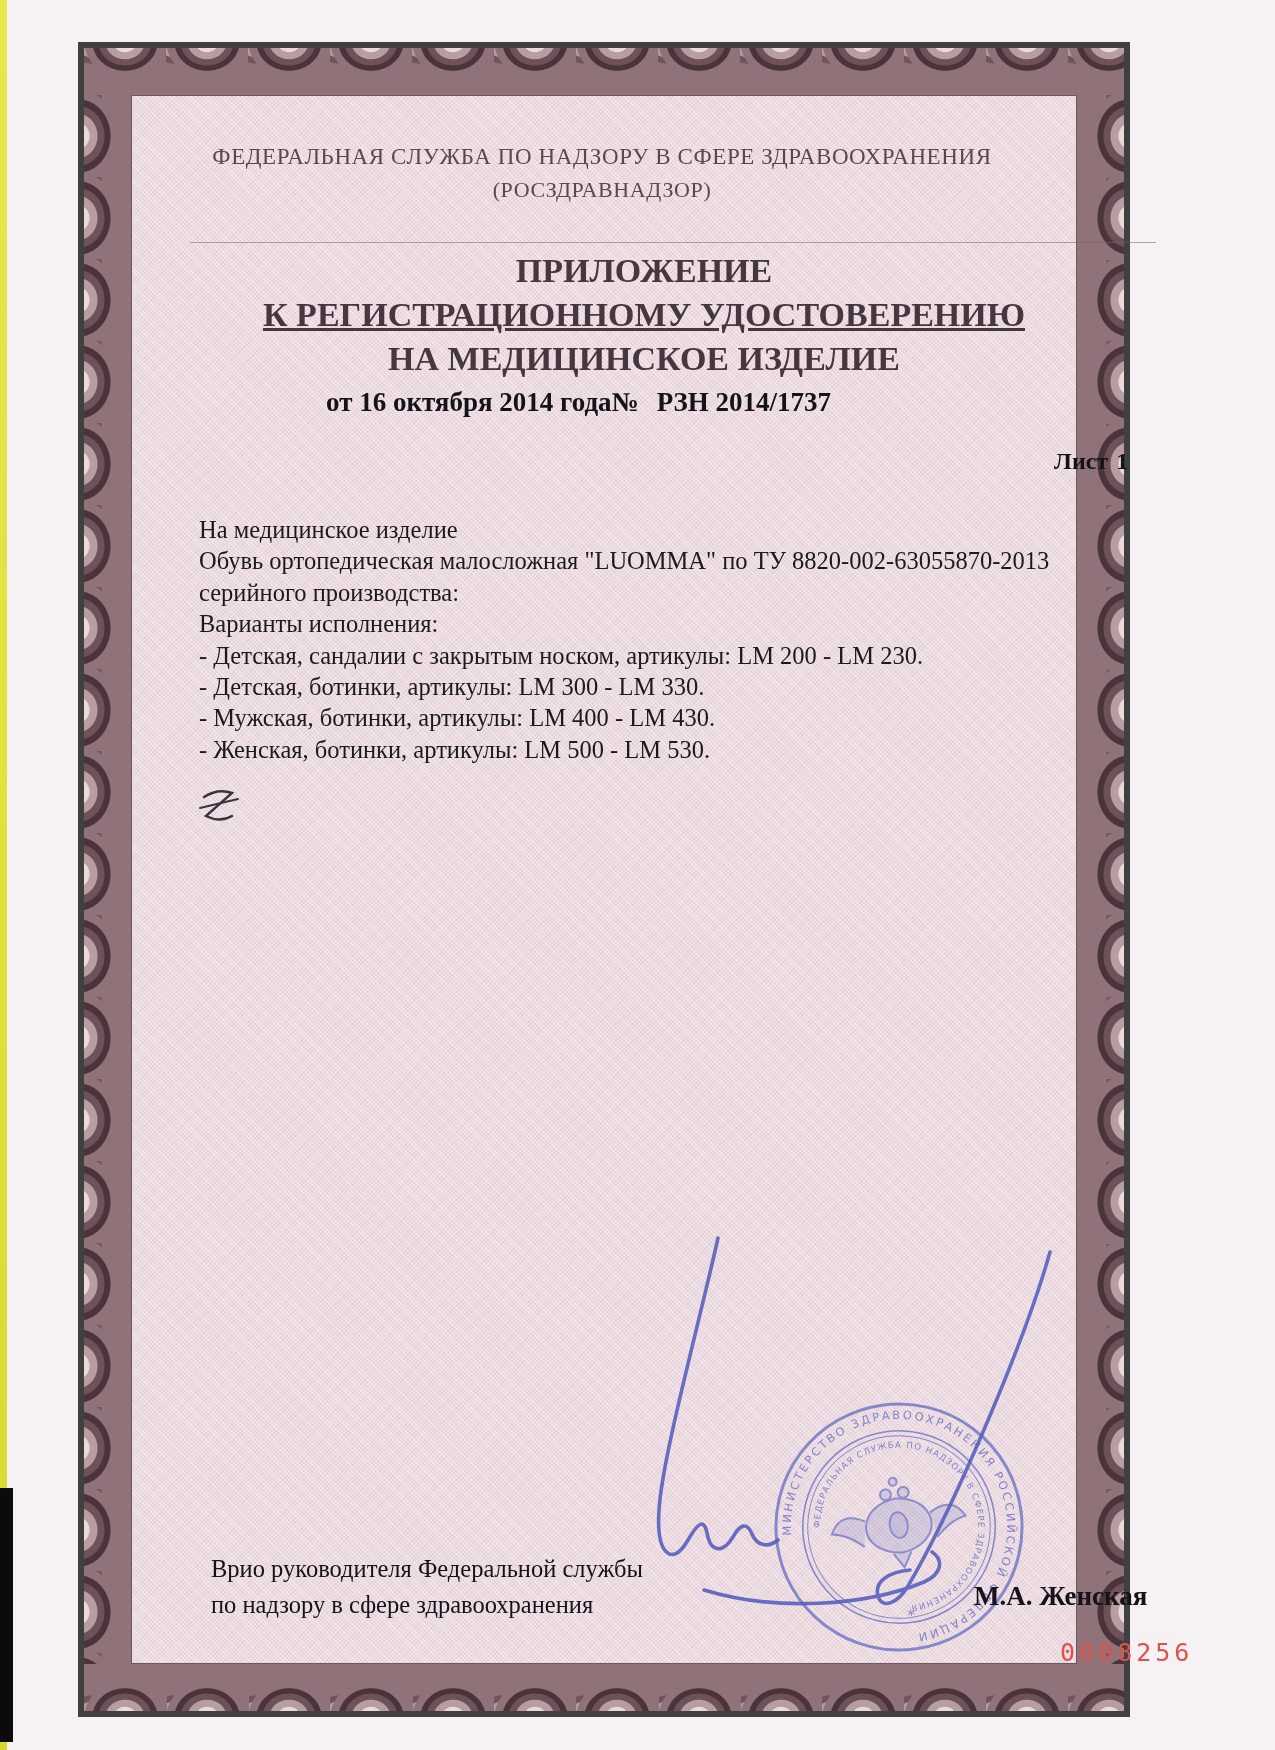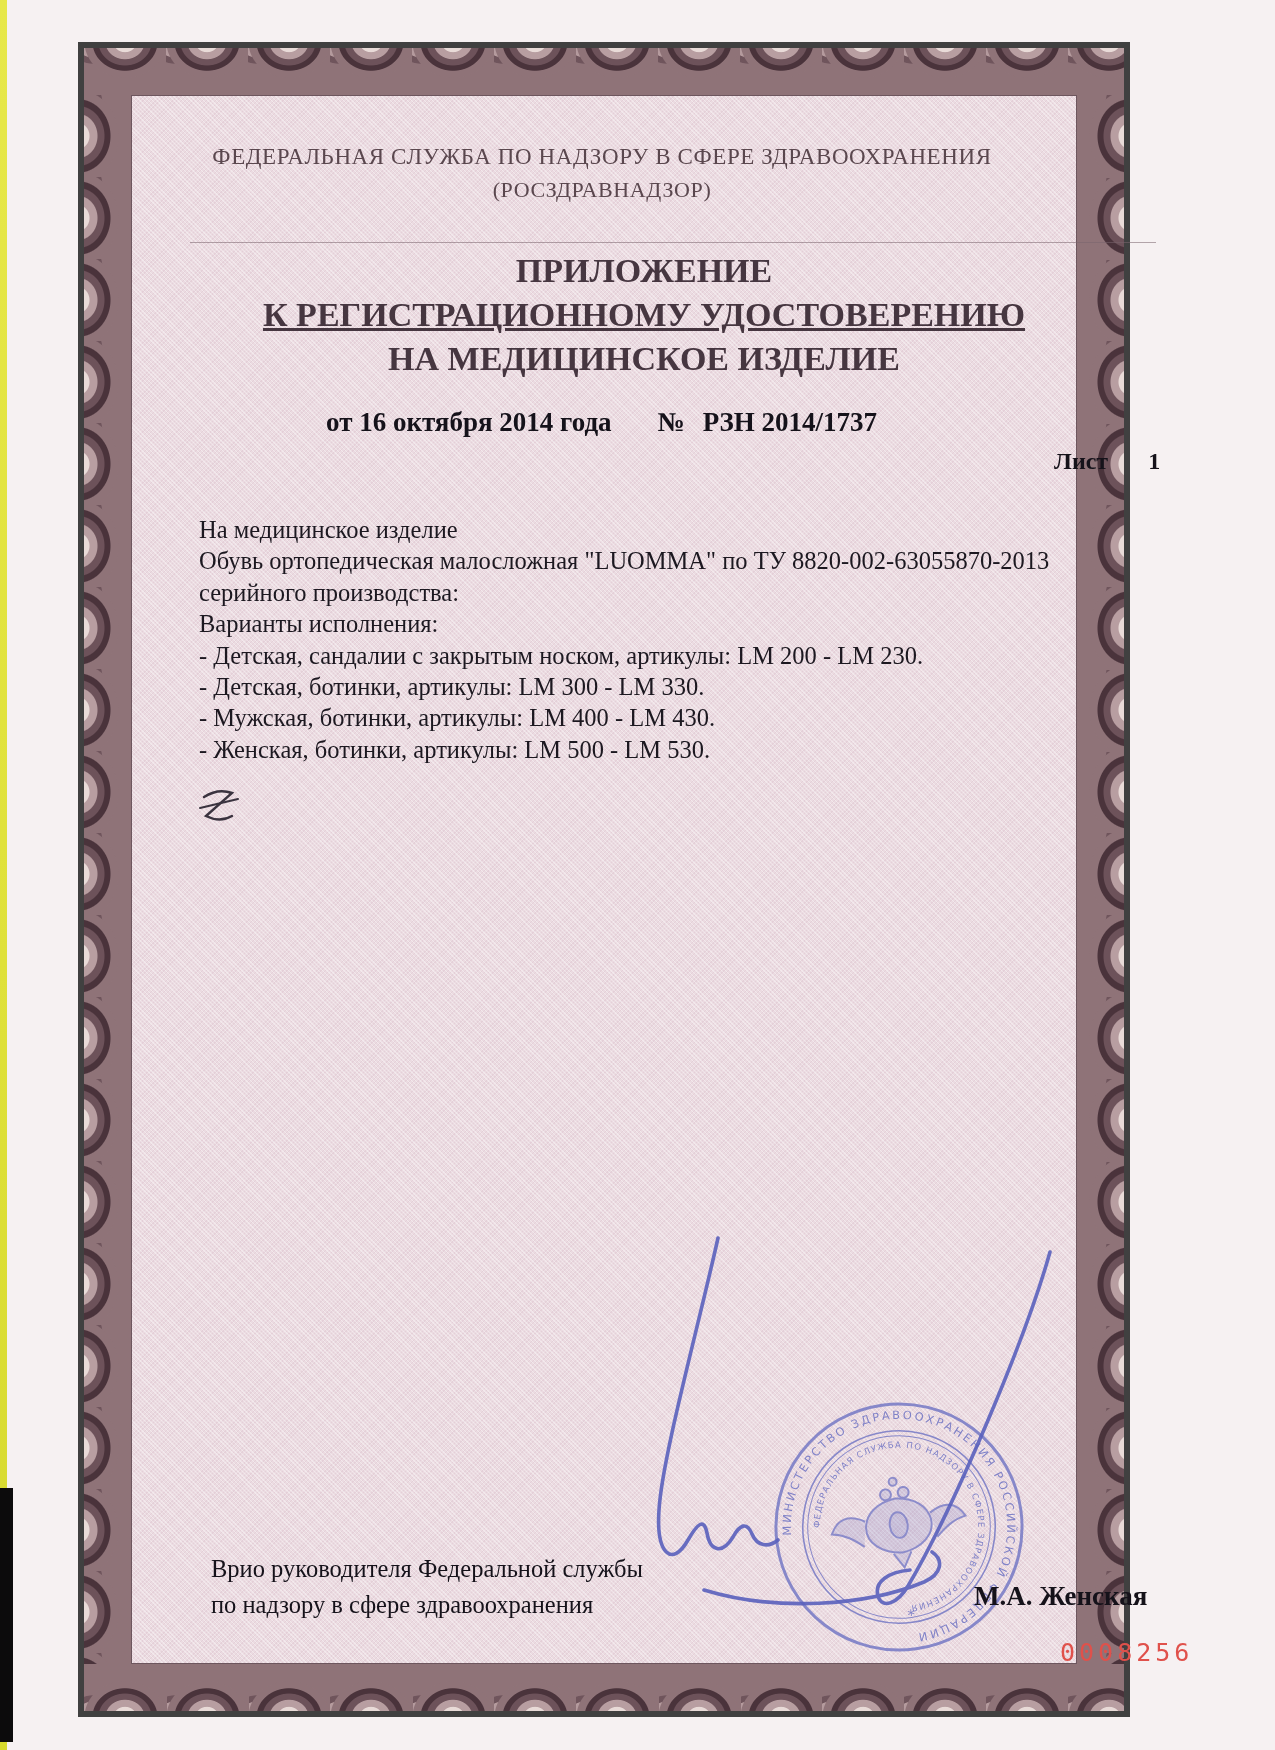--- a/index.html
+++ b/index.html
@@ -57,23 +57,23 @@
     background-image:
       repeating-linear-gradient(45deg,rgba(255,255,255,.38) 0 1px,rgba(255,255,255,0) 1px 3px),
       repeating-linear-gradient(-45deg,rgba(187,139,161,.14) 0 1px,rgba(187,139,161,0) 1px 3px);
   }
   .abs{position:absolute;}
   .center-col{left:0;width:940px;text-align:center;}
   .org-line{color:#5a474e;font-size:23px;letter-spacing:.6px;white-space:nowrap;}
   .org-line2{font-size:22px;}
   .divider{border-top:1px solid rgba(122,100,110,.55);height:0;}
   .doc-title{color:#463640;font-weight:700;font-size:34px;white-space:nowrap;padding-left:42px;}
-  .date-row{display:flex;align-items:baseline;gap:46px;font-weight:700;font-size:27px;color:#15121a;white-space:nowrap;margin-top:20px;}
+  .date-row{display:flex;align-items:baseline;font-weight:700;font-size:27px;color:#15121a;white-space:nowrap;}
   .num-group{display:flex;gap:18px;align-items:baseline;}
-  .sheet-row{display:flex;gap:40px;font-weight:700;font-size:24px;color:#15121a;}
+  .sheet-row{display:flex;gap:8px;font-weight:700;font-size:24px;color:#15121a;}
   .body-block{color:#1c1820;font-size:24.5px;line-height:31.4px;white-space:nowrap;}
   .body-block .b{font-weight:400;}
   .sig-title{color:#15121a;font-weight:400;font-size:24.5px;line-height:36px;white-space:nowrap;}
   .signer{color:#15121a;font-weight:700;font-size:27px;white-space:nowrap;}
   .serial{
     color:#e0514b;font-family:"DejaVu Sans Mono",monospace;
     font-size:25px;letter-spacing:4px;white-space:nowrap;
   }
   .stamp-wrap{transform:rotate(-8deg);}
   svg{display:block;}

